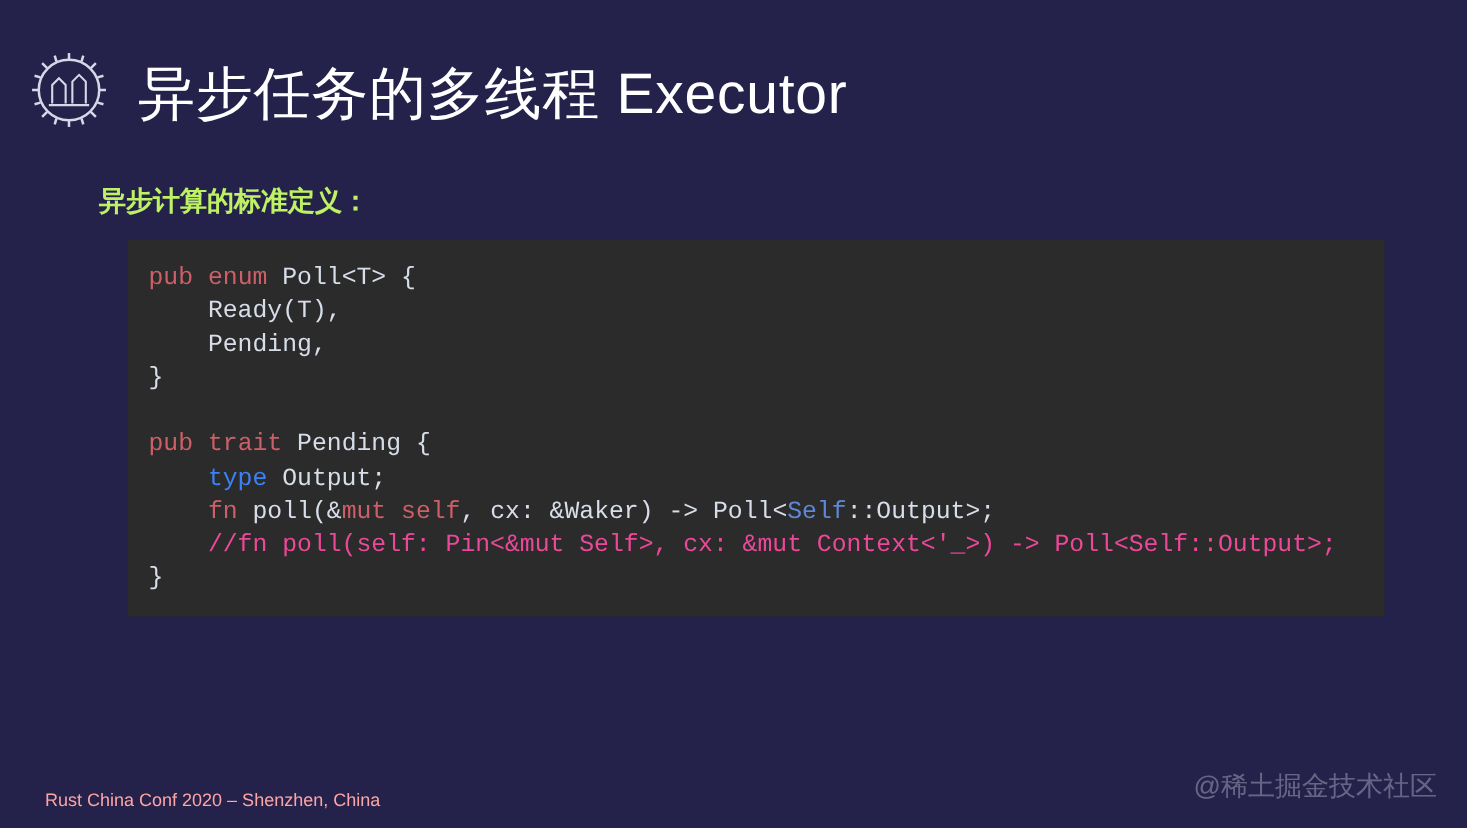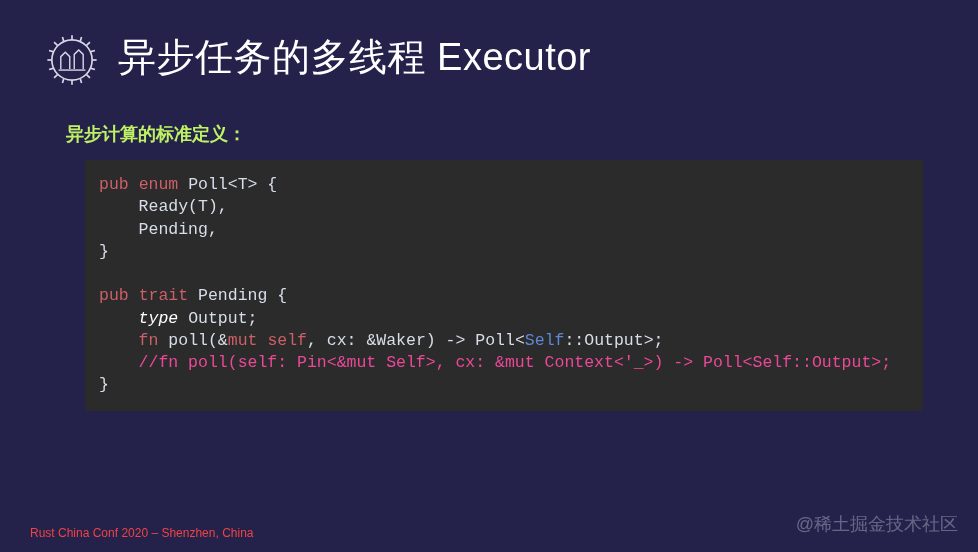--- a/index.html
+++ b/index.html
@@ -7,22 +7,22 @@
       width: 978px;
       height: 552px;
       background: #24214a;
       font-family: "Segoe UI", "Microsoft YaHei", sans-serif;
       color: #e5e5e5;
       position: relative;
       overflow: hidden;
     }
     .header {
       display: flex;
-      align-items: flex-start;
-      padding: 32px 30px 0 44px;
+      align-items: flex-end;
+      padding: 32px 30px 0 18px;
       gap: 18px;
     }
     .logo-icon {
       width: 56px;
       height: 56px;
       flex-shrink: 0;
     }
     .title {
       font-size: 38px;
       font-weight: 400;
@@ -43,34 +43,34 @@
       font-size: 16.5px;
       line-height: 1.35;
       white-space: pre;
       overflow: hidden;
     }
     .footer {
       position: absolute;
       bottom: 12px;
       left: 30px;
       font-size: 12px;
-      color: #ef4444;
+      color: #fca5a5;
     }
     .watermark {
       position: absolute;
       bottom: 16px;
       right: 20px;
       font-size: 18px;
       color: rgba(230,230,245,0.35);
       font-weight: 400;
     }
     .kw { color: #cc5f67; text-align: right; }
     .id-def { color: #d8dee9; }
     .gen { color: #d8dee9; }
-    .type-kw { color: #ffffff; font-style: italic; }
+    .type-kw { color: #3b82f6; }
     .self-ty { color: #5f87d7; }
     .plain { color: #d8dee9; }
     .punct { color: #d8dee9; }
     .comment { color: #ec4899; }
   </style>
 </head>
 <body>
 
 <div class="header">
   <span class="logo-icon">

